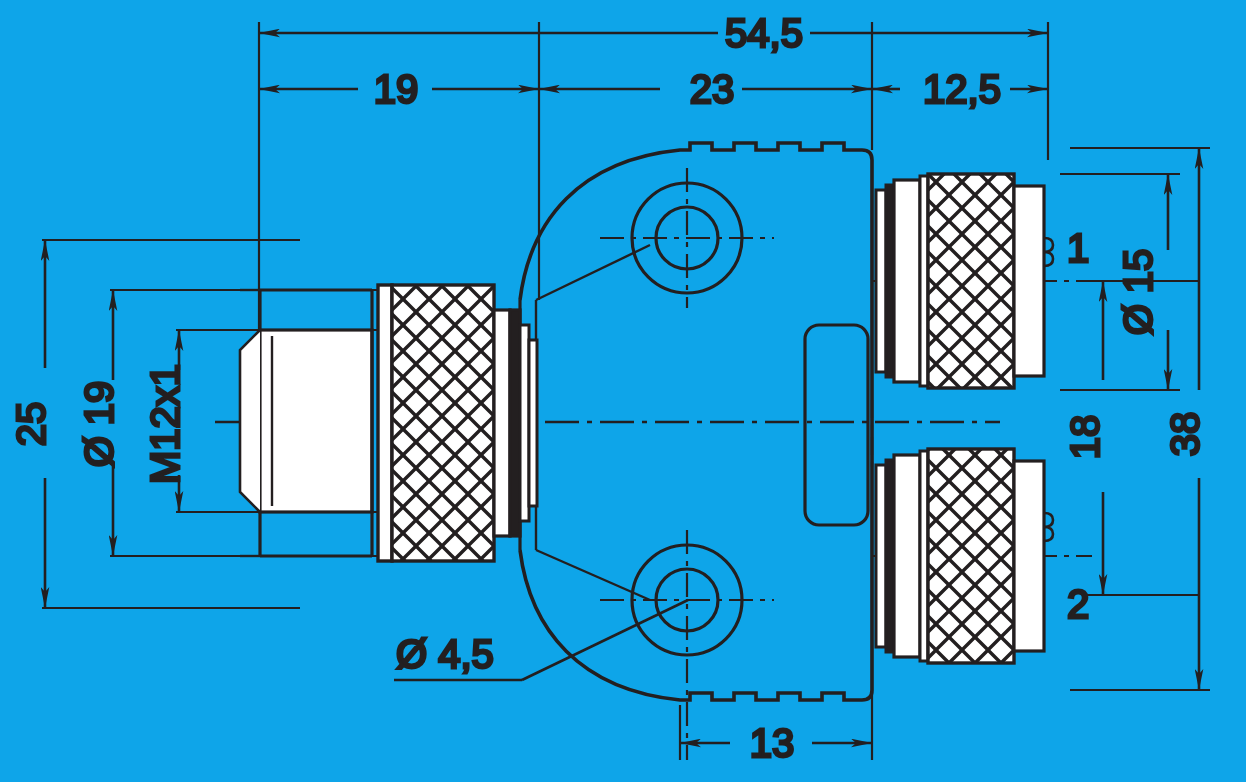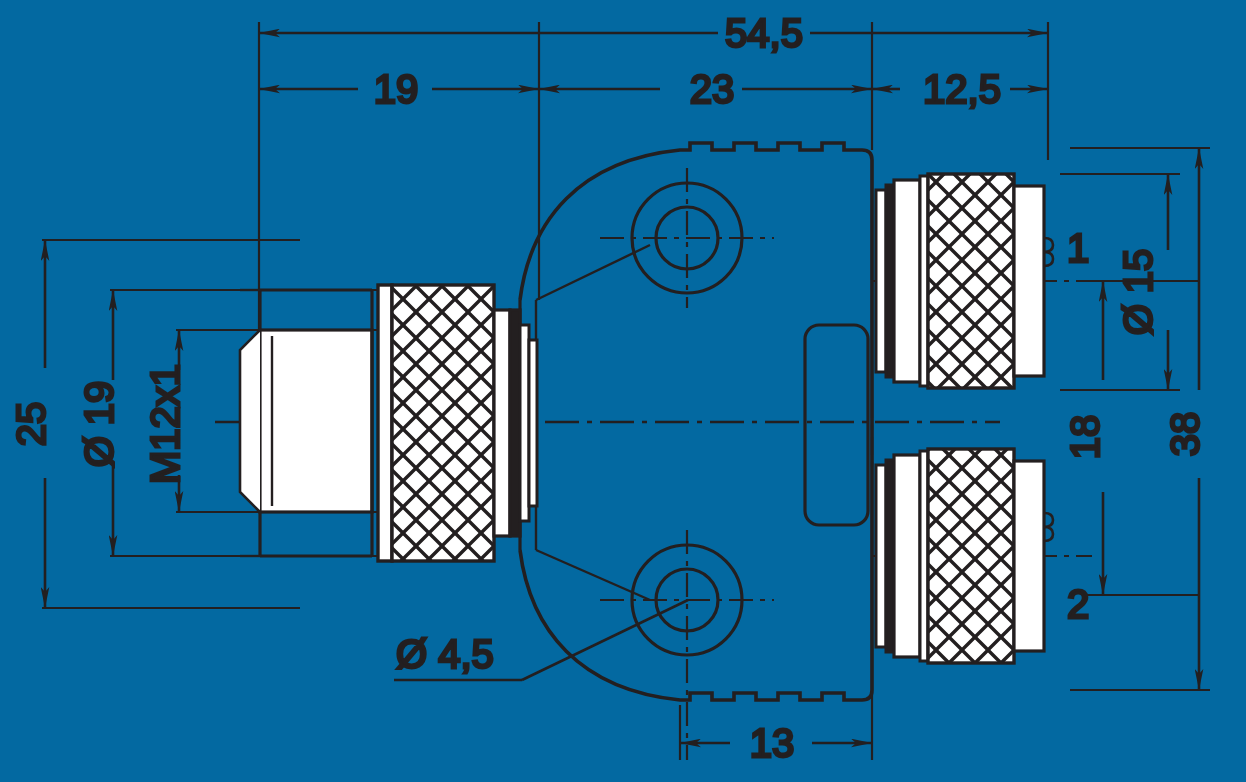--- a/index.html
+++ b/index.html
@@ -1,17 +1,17 @@
 <!DOCTYPE html>
 <html><head>
 <meta charset="utf-8">
 <style>
   html,body{margin:0;padding:0;background:#ffffff;}
   body{font-family:"Liberation Sans", sans-serif;}
-  #stage{position:relative;width:1246px;height:782px;background:#0369a1;overflow:hidden;}
+  #stage{position:relative;width:1246px;height:782px;background:#0ea5e9;overflow:hidden;}
   svg{display:block;}
   .dimtext{font-family:"Liberation Sans", sans-serif;font-size:40px;fill:#231f20;}
 </style>
 </head>
 <body>
 
 <div id="stage">
 <svg width="1246" height="782" viewBox="0 0 1246 782" xmlns="http://www.w3.org/2000/svg">
 
   <defs>

